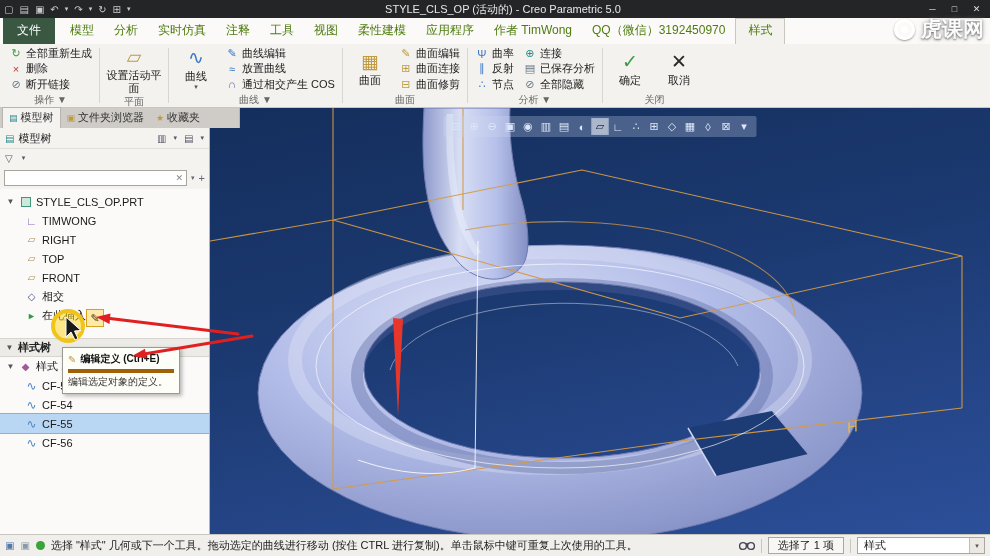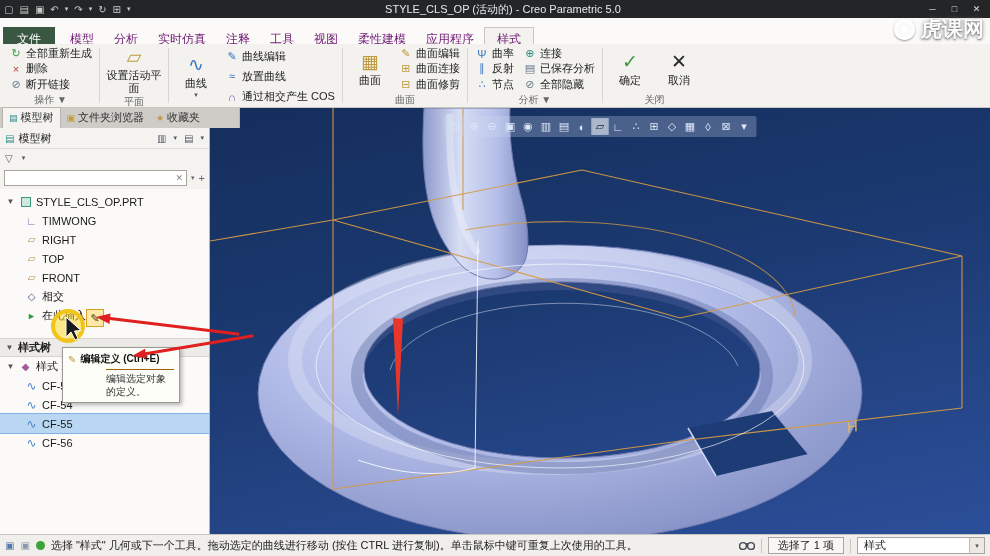--- a/index.html
+++ b/index.html
@@ -9,22 +9,22 @@
 
   
   .titlebar { position:absolute; top:0; left:0; right:0; height:18px; background:#232527; display:flex; align-items:center; padding:0 4px; }
   .tb-icons { display:flex; gap:6px; align-items:center; font-size:10px; color:#c9c9c9; z-index:2; }
   .tb-icons span { cursor:default; }
   .tb-title { position:absolute; left:16px; right:0; text-align:center; color:#e8e8e8; font-size:11px; }
   .tb-controls { margin-left:auto; display:flex; gap:3px; z-index:2; }
   .tb-ctl { width:19px; height:14px; display:flex; align-items:center; justify-content:center; font-size:9px; color:#ddd; }
 
   
-  .menubar { position:absolute; top:18px; left:0; right:0; height:44px; background:#fbfaf8; border-bottom:1px solid #d8d5d0; display:flex; align-items:center; padding:0 3px; }
-  .mtab { padding:4px 10px 5px; font-size:12px; color:#701a75; white-space:nowrap; }
+  .menubar { position:absolute; top:18px; left:0; right:0; height:44px; background:#fbfaf8; border-bottom:1px solid #d8d5d0; display:flex; align-items:flex-start; padding:0 3px; }
+  .mtab { padding:4px 10px 5px; font-size:12px; color:#4d7c0f; white-space:nowrap; }
   .mtab.file { background:#3a5742; color:#fff; margin-right:5px; padding:4px 14px 5px; }
   .mtab.active { background:#f3f2ef; border:1px solid #c9c6c0; border-bottom:none; padding:3px 12px 5px; }
 
   
   .ribbon { position:absolute; top:44px; left:0; right:0; height:64px; background:#f3f2ef; border-bottom:1px solid #c9c6c0; display:flex; align-items:stretch; padding:0 2px; }
   .rgroup { display:flex; flex-direction:column; padding:2px 4px 0; }
   .rg-body { flex:1; display:flex; gap:3px; align-items:stretch; }
   .rg-label { height:15px; text-align:center; font-size:10px; color:#666; padding-top:1px; white-space:nowrap; }
   .rsep { width:1px; background:#d9d6d1; margin:4px 0; }
   .rcol { display:flex; flex-direction:column; justify-content:space-around; }
@@ -77,21 +77,21 @@
   .model-svg { position:absolute; left:0; top:0; width:780px; height:426px; }
   .vt-toolbar { position:absolute; top:8px; left:50%; transform:translateX(-50%); height:21px; display:flex; gap:1px; align-items:center; background:rgba(208,220,240,0.28); border-radius:2px; padding:0 4px; }
   .vt-ic { width:17px; height:17px; display:flex; align-items:center; justify-content:center; font-size:11px; color:#dce6f8; }
   .vt-ic.active { background:rgba(255,255,255,0.55); border:1px solid #9fb2d0; color:#16264c; }
   .tolerances { position:absolute; right:48px; bottom:14px; font-family:"DejaVu Sans Mono","Liberation Mono",monospace; font-size:10px; color:#dfe3ee; line-height:1.3; }
 
   
   .mini-btn { position:absolute; left:86px; top:309px; width:18px; height:18px; background:#ffe9a8; border:1px solid #d8a020; display:flex; align-items:center; justify-content:center; z-index:55; font-size:11px; color:#4a3a10; }
   .ctx-tooltip { position:absolute; left:62px; top:347px; width:118px; background:#fefef8; border:1px solid #9a9a94; box-shadow:2px 2px 4px rgba(0,0,0,0.28); z-index:60; font-size:10px; padding:4px 5px; }
   .ctx-line1 { display:flex; align-items:center; gap:4px; font-weight:bold; color:#111; padding-bottom:3px; }
-  .ctx-desc { color:#333; border-top:1px solid #a16207; padding-top:3px; line-height:1.25;margin-left:38px; }
+  .ctx-desc { color:#333; border-top:4px solid #a16207; padding-top:3px; line-height:1.25; }
 
   
   .statusbar { position:absolute; left:0; right:0; bottom:0; height:22px; background:#f0efec; border-top:1px solid #c9c6c0; display:flex; align-items:center; padding:0 5px; gap:6px; font-size:11px; }
   .sb-ic { font-size:10px; }
   .dot-green { width:9px; height:9px; border-radius:50%; background:#3aa33a; flex:none; }
   .sb-msg { white-space:nowrap; overflow:hidden; flex:1; color:#1a1a1a; }
   .sb-div { width:1px; height:14px; background:#c9c6c0; }
   .sb-box { border:1px solid #aaa7a2; background:#f8f7f5; height:17px; display:flex; align-items:center; padding:0 9px; white-space:nowrap; }
   .sb-combo { border:1px solid #aaa7a2; background:#fff; height:17px; width:128px; display:flex; align-items:center; padding-left:6px; }
   .cbx { margin-left:auto; width:15px; height:15px; border-left:1px solid #c0bdb8; display:flex; align-items:center; justify-content:center; font-size:7px; color:#555; background:#ece9e4; }
@@ -127,20 +127,22 @@
   <div class="menubar">
     <span class="mtab file">文件</span>
     <span class="mtab">模型</span>
     <span class="mtab">分析</span>
     <span class="mtab">实时仿真</span>
     <span class="mtab">注释</span>
     <span class="mtab">工具</span>
     <span class="mtab">视图</span>
     <span class="mtab">柔性建模</span>
     <span class="mtab">应用程序</span>
+    <span class="mtab">作者 TimWong</span>
+    <span class="mtab">QQ（微信）3192450970</span>
     <span class="mtab active">样式</span>
   </div>
 
   <div class="ribbon">
 
     <div class="rgroup">
       <div class="rg-body">
         <div class="rcol">
           <button class="rbtn-sm">
             <span class="ric c-green">↻</span>
@@ -186,20 +188,21 @@
           <button class="rbtn-sm">
             <span class="ric c-blue">≈</span>
             <span>放置曲线</span>
           </button>
           <button class="rbtn-sm">
             <span class="ric c-purple">∩</span>
             <span>通过相交产生 COS</span>
           </button>
         </div>
       </div>
+      <div class="rg-label">曲线 ▼</div>
     </div>
     <div class="rsep"></div>
 
     <div class="rgroup">
       <div class="rg-body">
         <button class="rbtn-lg">
           <span class="ric-lg c-gold">▦</span>
           <span>曲面</span>
         </button>
         <div class="rcol">

